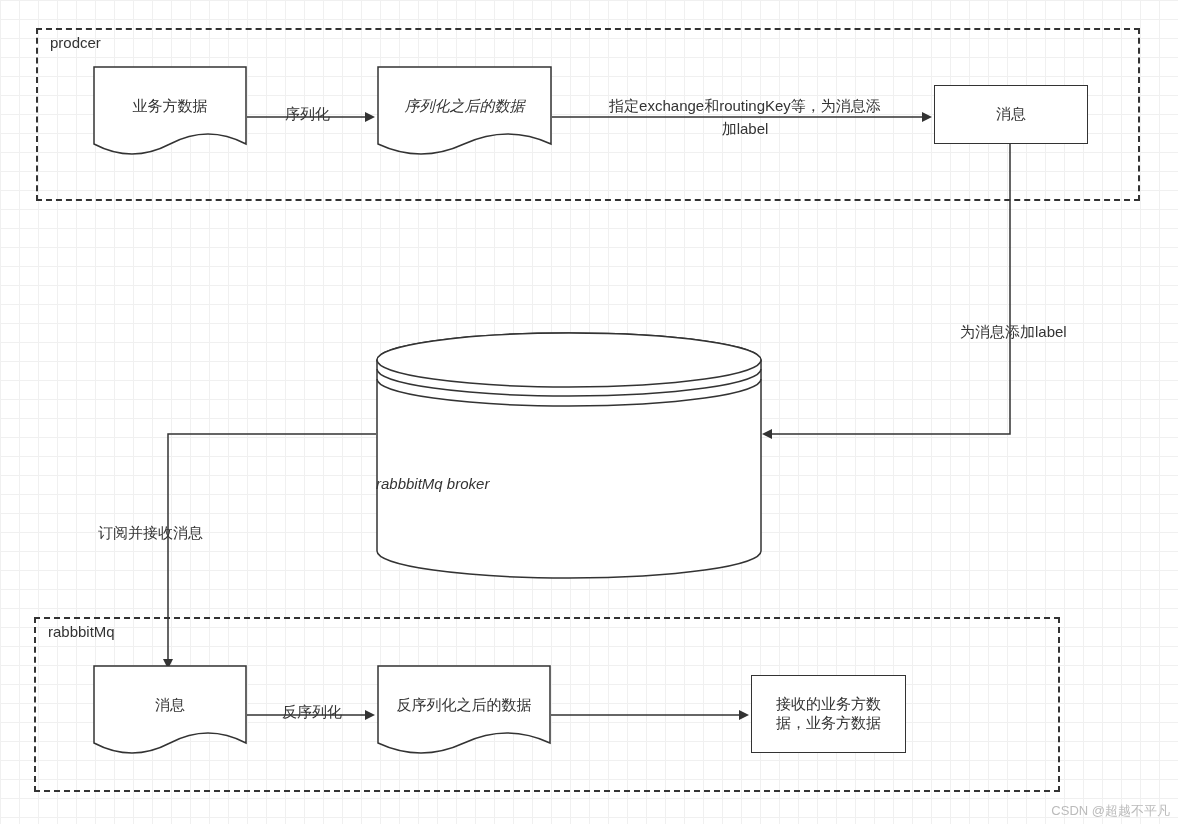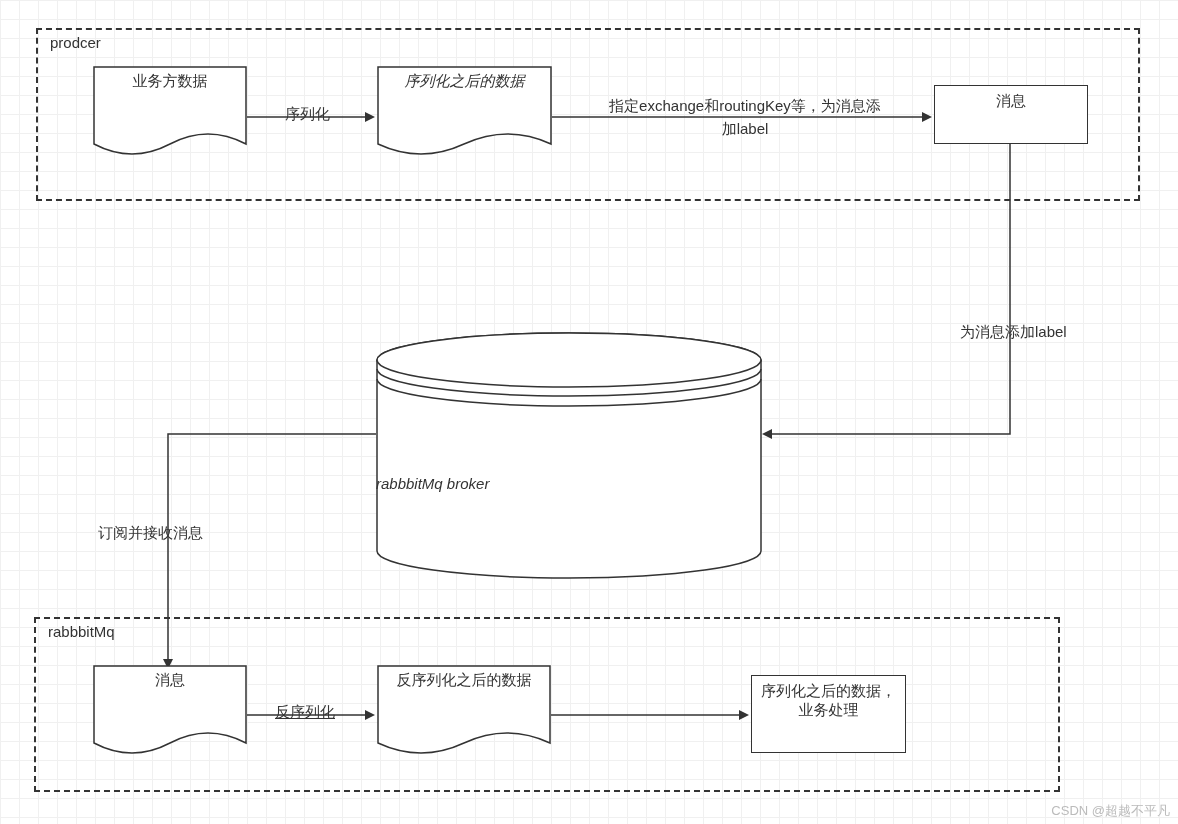--- a/index.html
+++ b/index.html
@@ -27,24 +27,24 @@
     }
     .container-label {
       position: absolute;
       left: 12px;
       top: 4px;
       font-size: 15px;
     }
     .doc-shape, .rect-shape {
       position: absolute;
       display: flex;
-      align-items: flex-start;
+      align-items: center;
       justify-content: center;
       text-align: center;
-      padding: 6px;
+      padding: 12px;
       background: #fff;
     }
     .rect-shape {
       border: 1.5px solid #333;
     }
     .floating-label {
       position: absolute;
       text-align: center;
       background: transparent;
     }
@@ -133,36 +133,36 @@
   <span class="container-label">rabbbitMq</span>
 </div>
 
 <svg class="docsvg" style="left:93px; top:665px; width:154px; height:98px;">
   <path d="M1 1 H153 V78 Q115 58 77 78 Q39 98 1 78 Z" fill="#fff" stroke="#333" stroke-width="1.5"></path>
 </svg>
 <div class="doc-shape" style="left:93px; top:665px; width:154px; height:80px; background:transparent;">
   <span>消息</span>
 </div>
 
-<div class="floating-label" style="left:275px; top:703px;text-decoration:underline;">反序列化</div>
+<div class="floating-label" style="left:282px; top:703px;">反序列化</div>
 
 <svg class="arrow" style="left:247px; top:708px; width:130px; height:14px;">
   <line x1="0" y1="7" x2="118" y2="7" stroke="#333" stroke-width="1.5"></line>
   <polygon points="118,2 128,7 118,12" fill="#333"></polygon>
 </svg>
 
 <svg class="docsvg" style="left:377px; top:665px; width:174px; height:98px;">
   <path d="M1 1 H173 V78 Q130 58 87 78 Q44 98 1 78 Z" fill="#fff" stroke="#333" stroke-width="1.5"></path>
 </svg>
 <div class="doc-shape" style="left:377px; top:665px; width:174px; height:80px; background:transparent;">
   <span>反序列化之后的数据</span>
 </div>
 
 <svg class="arrow" style="left:551px; top:708px; width:200px; height:14px;">
   <line x1="0" y1="7" x2="188" y2="7" stroke="#333" stroke-width="1.5"></line>
   <polygon points="188,2 198,7 188,12" fill="#333"></polygon>
 </svg>
 
 <div class="rect-shape" style="left:751px; top:675px; width:155px; height:78px;">
-  <span>序列化之后的数据，业务处理</span>
+  <span>接收的业务方数据，业务方数据</span>
 </div>
 
 <div class="watermark">CSDN @超越不平凡</div>
 
 </body></html>

